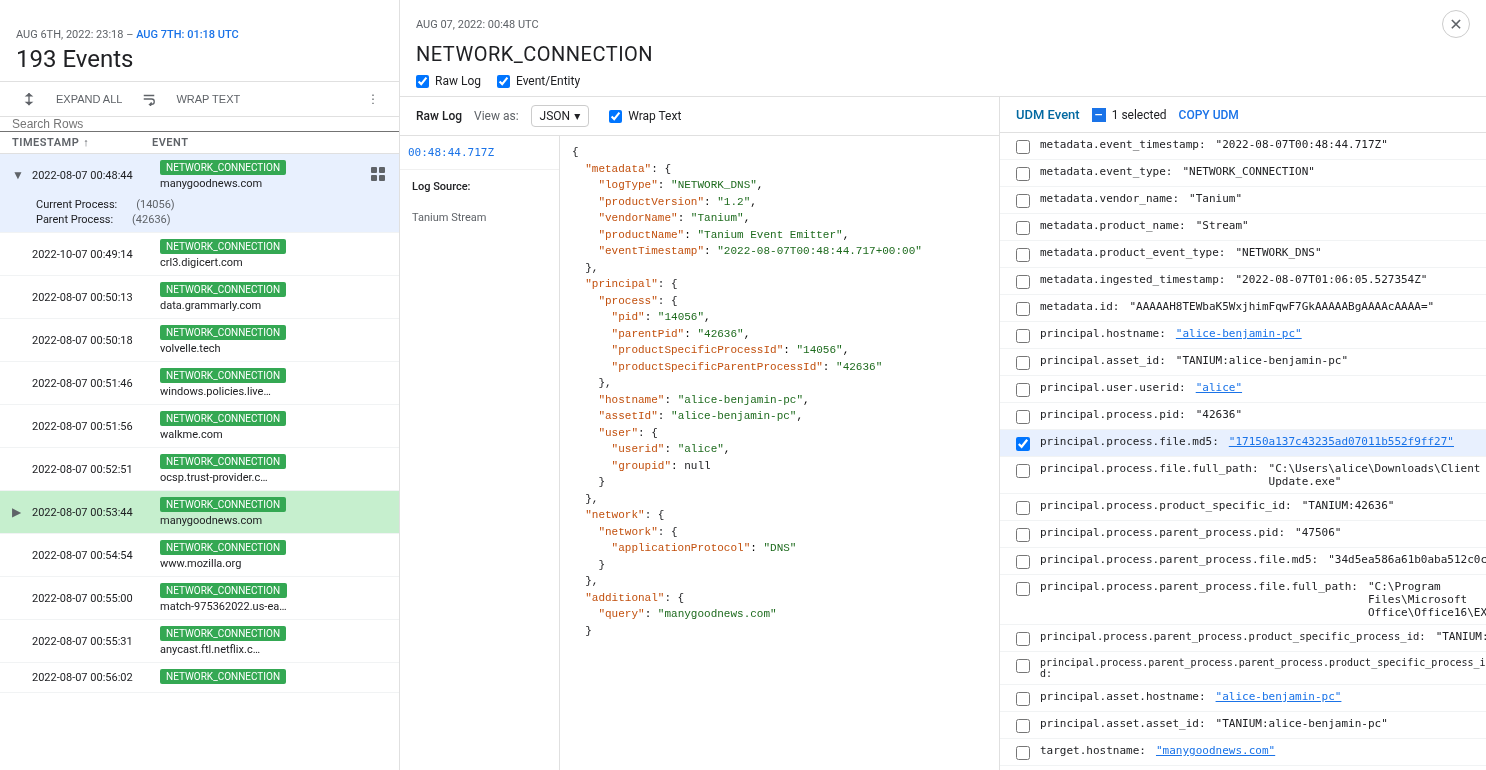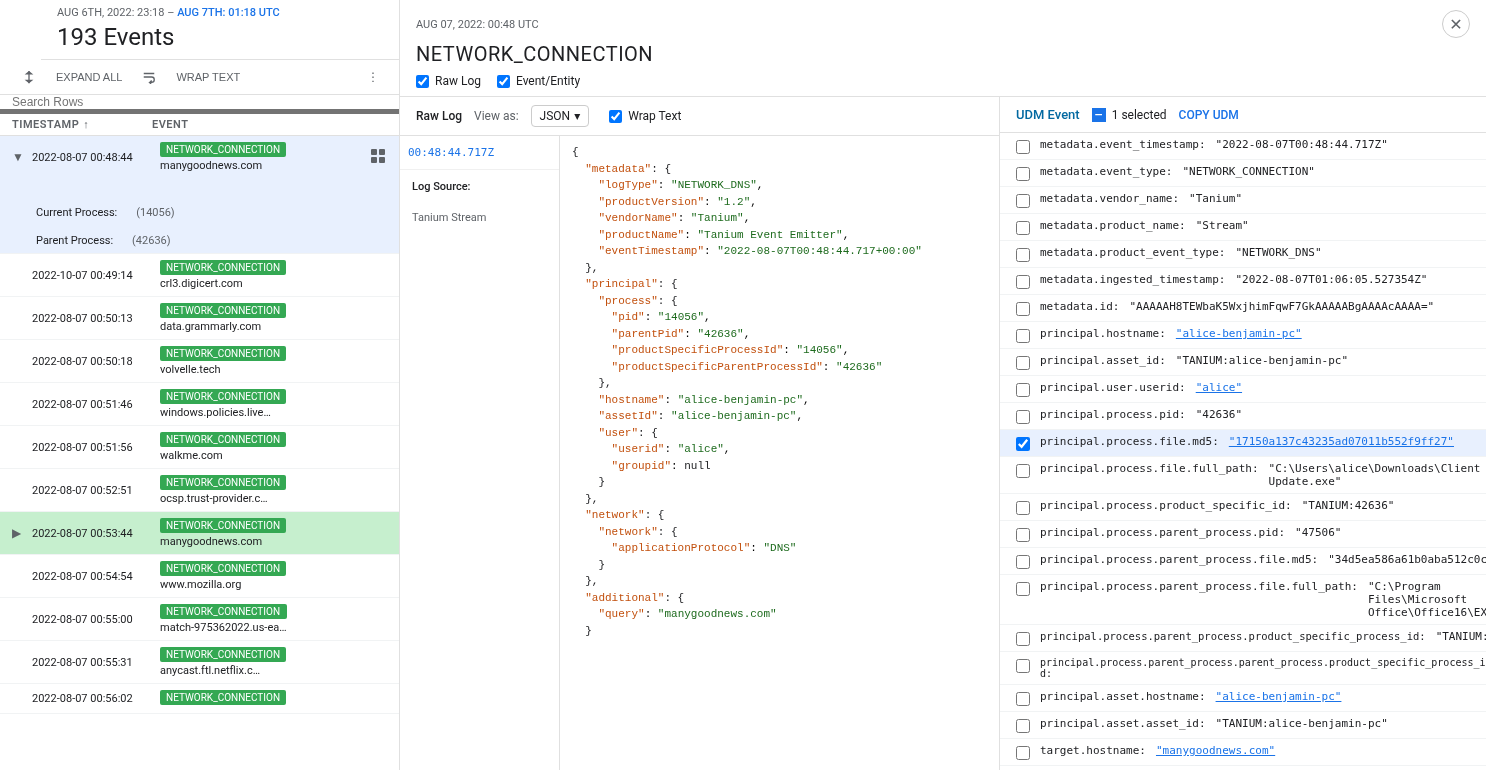--- a/index.html
+++ b/index.html
@@ -1,45 +1,45 @@
 <!DOCTYPE html>
 <html><head>
   <meta charset="utf-8">
   <style>
     * { box-sizing: border-box; margin: 0; padding: 0; }
     body { font-family: 'Roboto', Arial, sans-serif; font-size: 12px; background: #fff; display: flex; height: 770px; overflow: hidden; }
 
     
     .left-panel { width: 400px; min-width: 400px; border-right: 1px solid #e0e0e0; display: flex; flex-direction: column; background: #fff; }
-    .left-header { padding: 6px 16px 8px; border-bottom: 1px solid #e0e0e0; margin-left: 41px; }
+    .left-header { padding: 28px 16px 8px; border-bottom: 1px solid #e0e0e0; }
     .date-range { font-size: 11px; color: #5f6368; margin-bottom: 4px; }
     .event-count { font-size: 24px; font-weight: 400; color: #202124; }
     .left-toolbar { display: flex; align-items: center; padding: 6px 16px; border-bottom: 1px solid #e0e0e0; gap: 8px; }
     .toolbar-btn { display: flex; align-items: center; gap: 20px; font-size: 11px; color: #5f6368; cursor: pointer; padding: 4px 6px; border-radius: 4px; border: none; background: none; }
     .toolbar-btn svg { width: 14px; height: 14px; }
     .toolbar-more { margin-left: auto; cursor: pointer; color: #5f6368; padding: 4px; }
     .tabs-row { display: flex; border-bottom: 2px solid #e0e0e0; }
     .tab { flex: 1; text-align: center; padding: 10px; font-size: 12px; font-weight: 500; color: #5f6368; cursor: pointer; letter-spacing: 0.5px; }
     .tab.active { color: #1a73e8; border-bottom: 2px solid #1a73e8; margin-bottom: -2px; }
-    .search-row { padding: 0 12px; border-bottom: 5px solid #737373; }
+    .search-row { padding: 0 12px; border-bottom: 1px solid #737373; }
     .search-input { width: 100%; border: none; outline: none; font-size: 12px; color: #5f6368; background: transparent; }
     .table-header { display: flex; padding: 4px 12px; font-size: 11px; font-weight: 600; color: #5f6368; letter-spacing: 0.5px; border-bottom: 1px solid #e0e0e0; }
     .col-timestamp { width: 140px; min-width: 140px; display: flex; align-items: center; gap: 4px; }
     .col-event { flex: 1; }
     .events-list { flex: 1; overflow-y: auto; }
     .event-row { border-bottom: 1px solid #f1f3f4; cursor: pointer; }
     .event-row.selected { background: #e8f0fe; }
     .event-row.selected-alt { background: #c6efce; }
     .event-row-main { display: flex; align-items: center; padding: 6px 12px; gap: 8px; }
     .event-arrow { width: 12px; color: #5f6368; }
     .event-ts { font-size: 11px; color: #202124; width: 120px; min-width: 120px; }
     .event-badge { font-size: 10px; padding: 2px 6px; border-radius: 2px; background: #34a853; color: #fff; white-space: nowrap; }
     .event-domain { font-size: 11px; color: #202124; }
     .event-icon { margin-left: auto; }
-    .event-sub { display: flex; flex-direction: column; padding: 2px 12px 6px 36px; gap: 15px; margin-top: 26px; }
+    .event-sub { display: flex; flex-direction: column; padding: 2px 12px 6px 36px; gap: 2px; }
     .event-sub-row { font-size: 11px; color: #5f6368; display: flex; gap: 8px; }
     .event-sub-label { color: #202124; }
 
     
     .right-panel { flex: 1; display: flex; flex-direction: column; overflow: hidden; }
     .right-header { padding: 10px 16px 0; border-bottom: 1px solid #e0e0e0; background: #fff; }
     .right-header-top { display: flex; align-items: center; justify-content: space-between; margin-bottom: 4px; }
     .right-date { font-size: 11px; color: #5f6368; }
     .close-btn { width: 28px; height: 28px; border-radius: 50%; border: 1px solid #ccc; display: flex; align-items: center; justify-content: center; cursor: pointer; font-size: 16px; color: #5f6368; }
     .event-title { font-size: 20px; font-weight: 400; color: #202124; letter-spacing: 0.5px; margin-bottom: 8px; }

